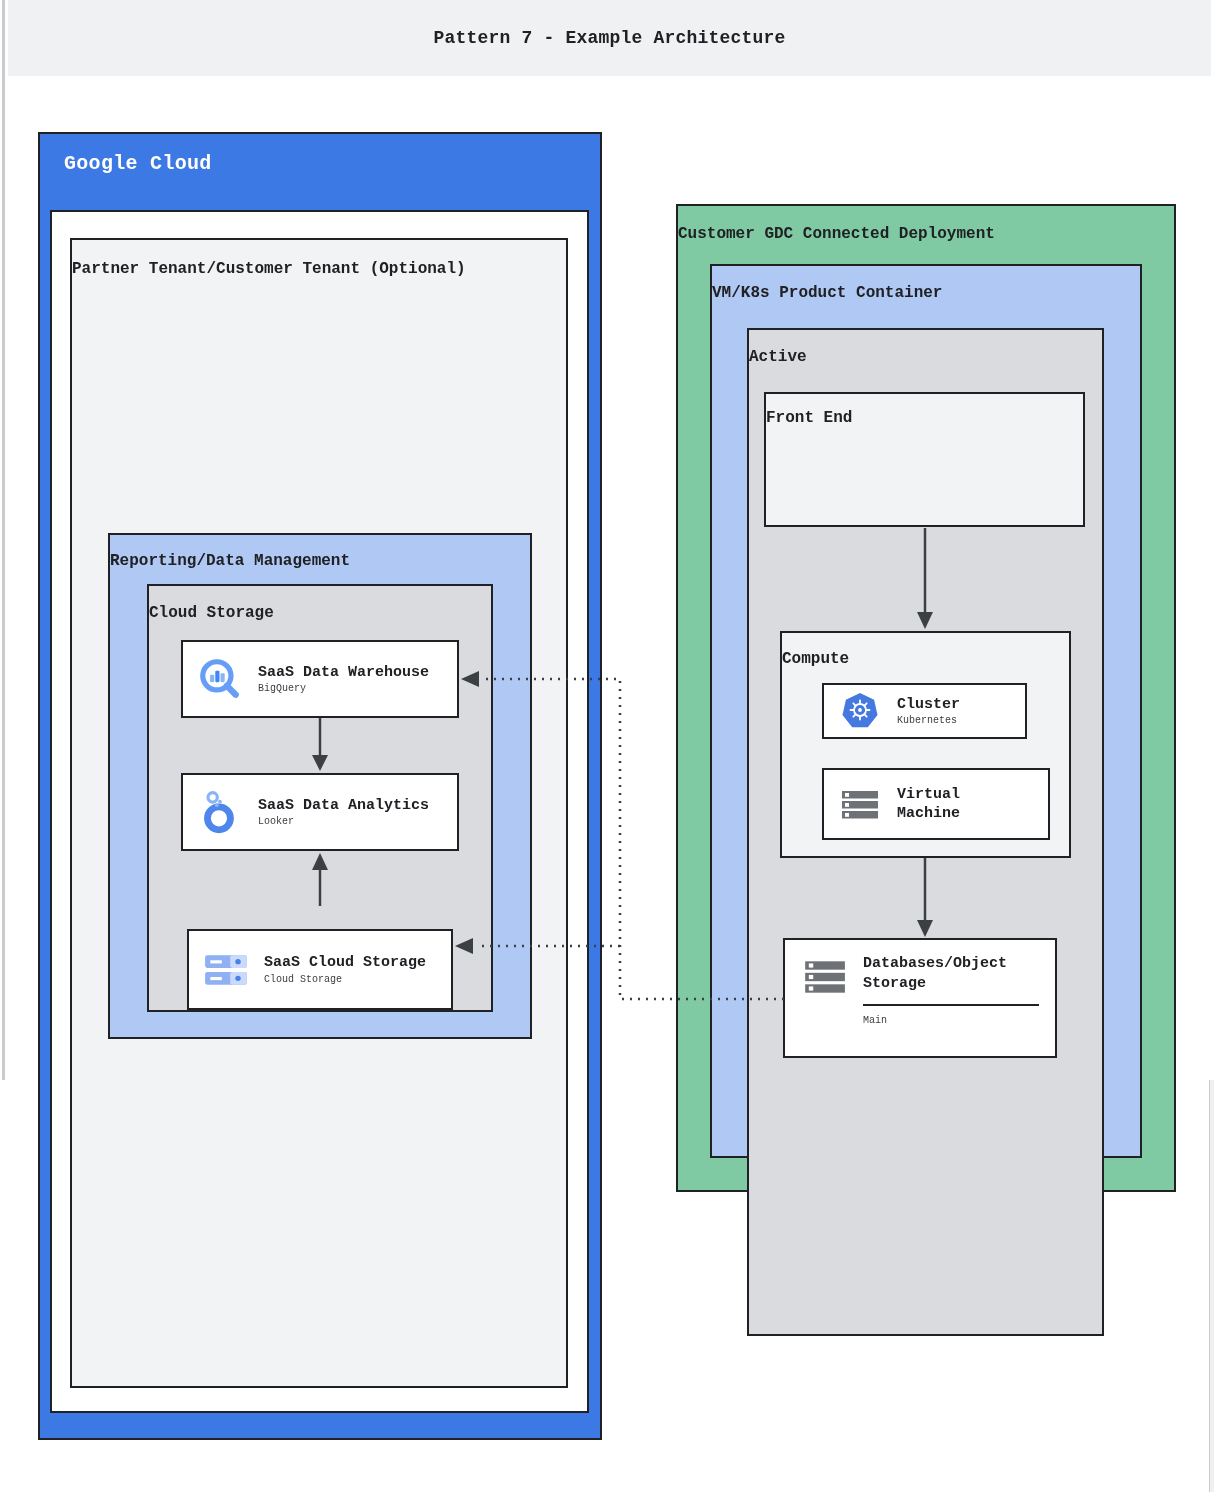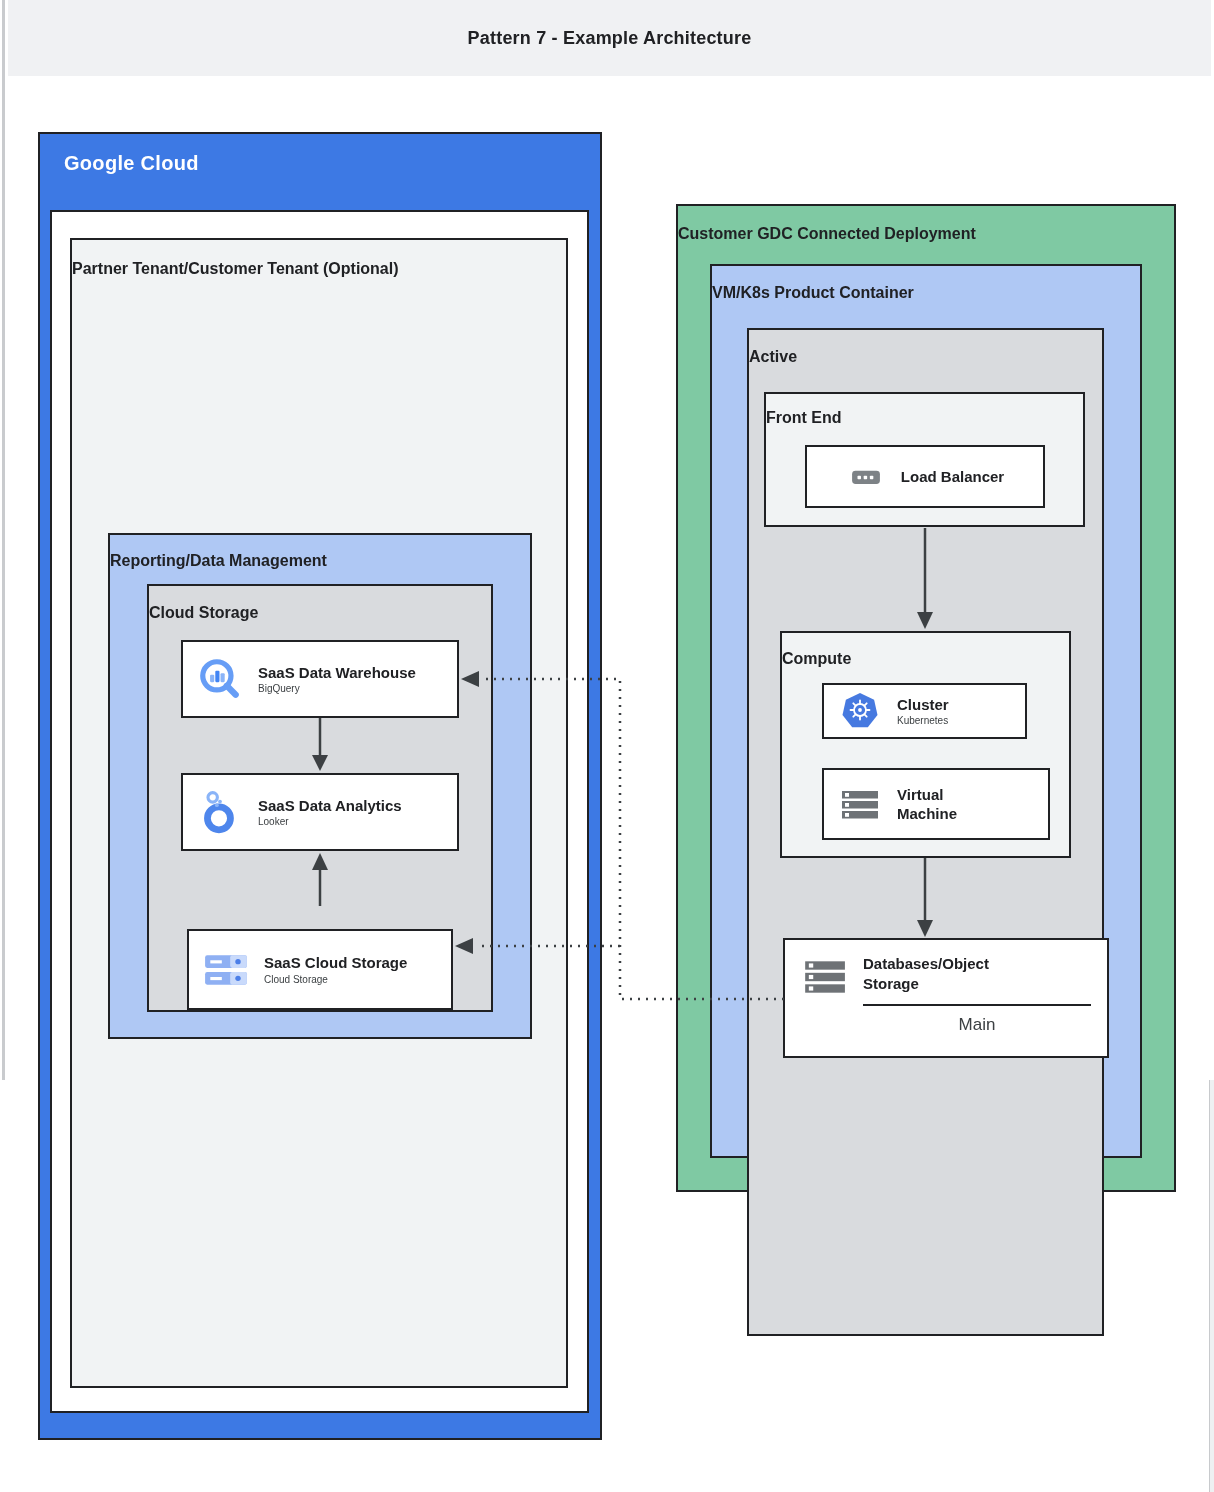--- a/index.html
+++ b/index.html
@@ -8,21 +8,21 @@
     --container-blue:#AFC8F4;
     --green:#7FC9A3;
     --gray:#D9DBDE;
     --light-gray:#F1F3F4;
     --text:#202124;
     --subtext:#3C4043;
     --line:#3C4043;
   }
   *{box-sizing:border-box;margin:0;padding:0;}
   body{background:#fff;font-family:"Liberation Sans", sans-serif;color:var(--text);}
-  #canvas{position:relative;width:1214px;height:1492px;background:#fff;overflow:hidden;}
+  #canvas{position:relative;width:1214px;height:1492px;background:#fff;overflow:hidden;font-family:Liberation Mono, monospace;}
 
   .band{position:absolute;left:8px;top:0;width:1203px;height:76px;background:#F0F1F3;
         display:flex;align-items:center;justify-content:center;}
   .band-title{font-size:18px;font-weight:bold;letter-spacing:.2px;}
 
   .edge-left{position:absolute;left:2px;top:0;width:3px;height:1080px;background:#C9CBCE;}
   .edge-right{position:absolute;left:1209px;top:1080px;width:5px;height:412px;background:#EEF0F2;border-left:1px solid #C8CACD;}
 
   .box{position:absolute;border:2px solid var(--border);}
   .box-title{display:block;text-align:left;font-weight:bold;font-size:16px;color:var(--text);}
@@ -47,25 +47,25 @@
   .node svg{flex:0 0 auto;}
 
   .warehouse{left:181px;top:640px;width:278px;height:78px;}
   .analytics{left:181px;top:773px;width:278px;height:78px;}
   .storage{left:187px;top:906px;width:266px;height:81px;margin-top:23px;}
   .loadbal{left:805px;top:445px;width:240px;height:63px;justify-content:center;}
   .cluster{left:822px;top:683px;width:205px;height:56px;}
   .vmnode{left:822px;top:768px;width:228px;height:72px;}
   .vmnode .t{width:80px;}
 
-  .databases{left:783px;top:938px;width:326px;height:120px;background:#fff;display:flex;gap:16px;padding:14px 16px 0 16px;align-items:flex-start;}
+  .databases{left:783px;top:938px;width:274px;height:120px;background:#fff;display:flex;gap:16px;padding:14px 16px 0 16px;align-items:flex-start;}
   .databases .right{flex:1;display:flex;flex-direction:column;}
   .databases .t{font-weight:bold;font-size:15px;line-height:1.35;width:160px;}
   .databases .divider{border-top:2px solid var(--border);margin:9px 0 9px 0;width:100%;}
-  .databases .main{font-size:17px;color:var(--subtext);text-align:center;}
+  .databases .main{font-size:10px;color:var(--subtext);}
 
   #overlay{position:absolute;left:0;top:0;pointer-events:none;z-index:60;}
 </style>
 </head>
 <body>
 
 <div id="canvas">
 
   <div class="edge-left"></div>
   <div class="edge-right"></div>
@@ -144,31 +144,20 @@
   </div>
 
   <div class="box active">
     <span class="box-title">Active</span>
   </div>
 
   <div class="box frontend">
     <span class="box-title">Front End</span>
   </div>
 
-  <div class="box node loadbal">
-    <svg width="40" height="34" viewBox="0 0 44 44">
-      <rect x="4" y="14" width="36" height="17" rx="4.5" fill="#7D8286"></rect>
-      <rect x="11" y="20.5" width="4.5" height="4.5" rx="1" fill="#fff"></rect>
-      <rect x="19" y="20.5" width="4.5" height="4.5" rx="1" fill="#fff"></rect>
-      <rect x="27" y="20.5" width="4.5" height="4.5" rx="1" fill="#fff"></rect>
-    </svg>
-    <span class="txt">
-      <span class="t">Load Balancer</span>
-    </span>
-  </div>
 
   <div class="box compute">
     <span class="box-title">Compute</span>
   </div>
 
   <div class="box node cluster">
     <svg width="44" height="44" viewBox="0 0 44 44">
       <polygon points="22,4 36.1,10.8 39.5,26 29.8,38.2 14.2,38.2 4.5,26 7.9,10.8" fill="#4679E0"></polygon>
       <circle cx="22" cy="21" r="6" fill="none" stroke="#fff" stroke-width="1.8"></circle>
       <circle cx="22" cy="21" r="1.9" fill="#fff"></circle>

